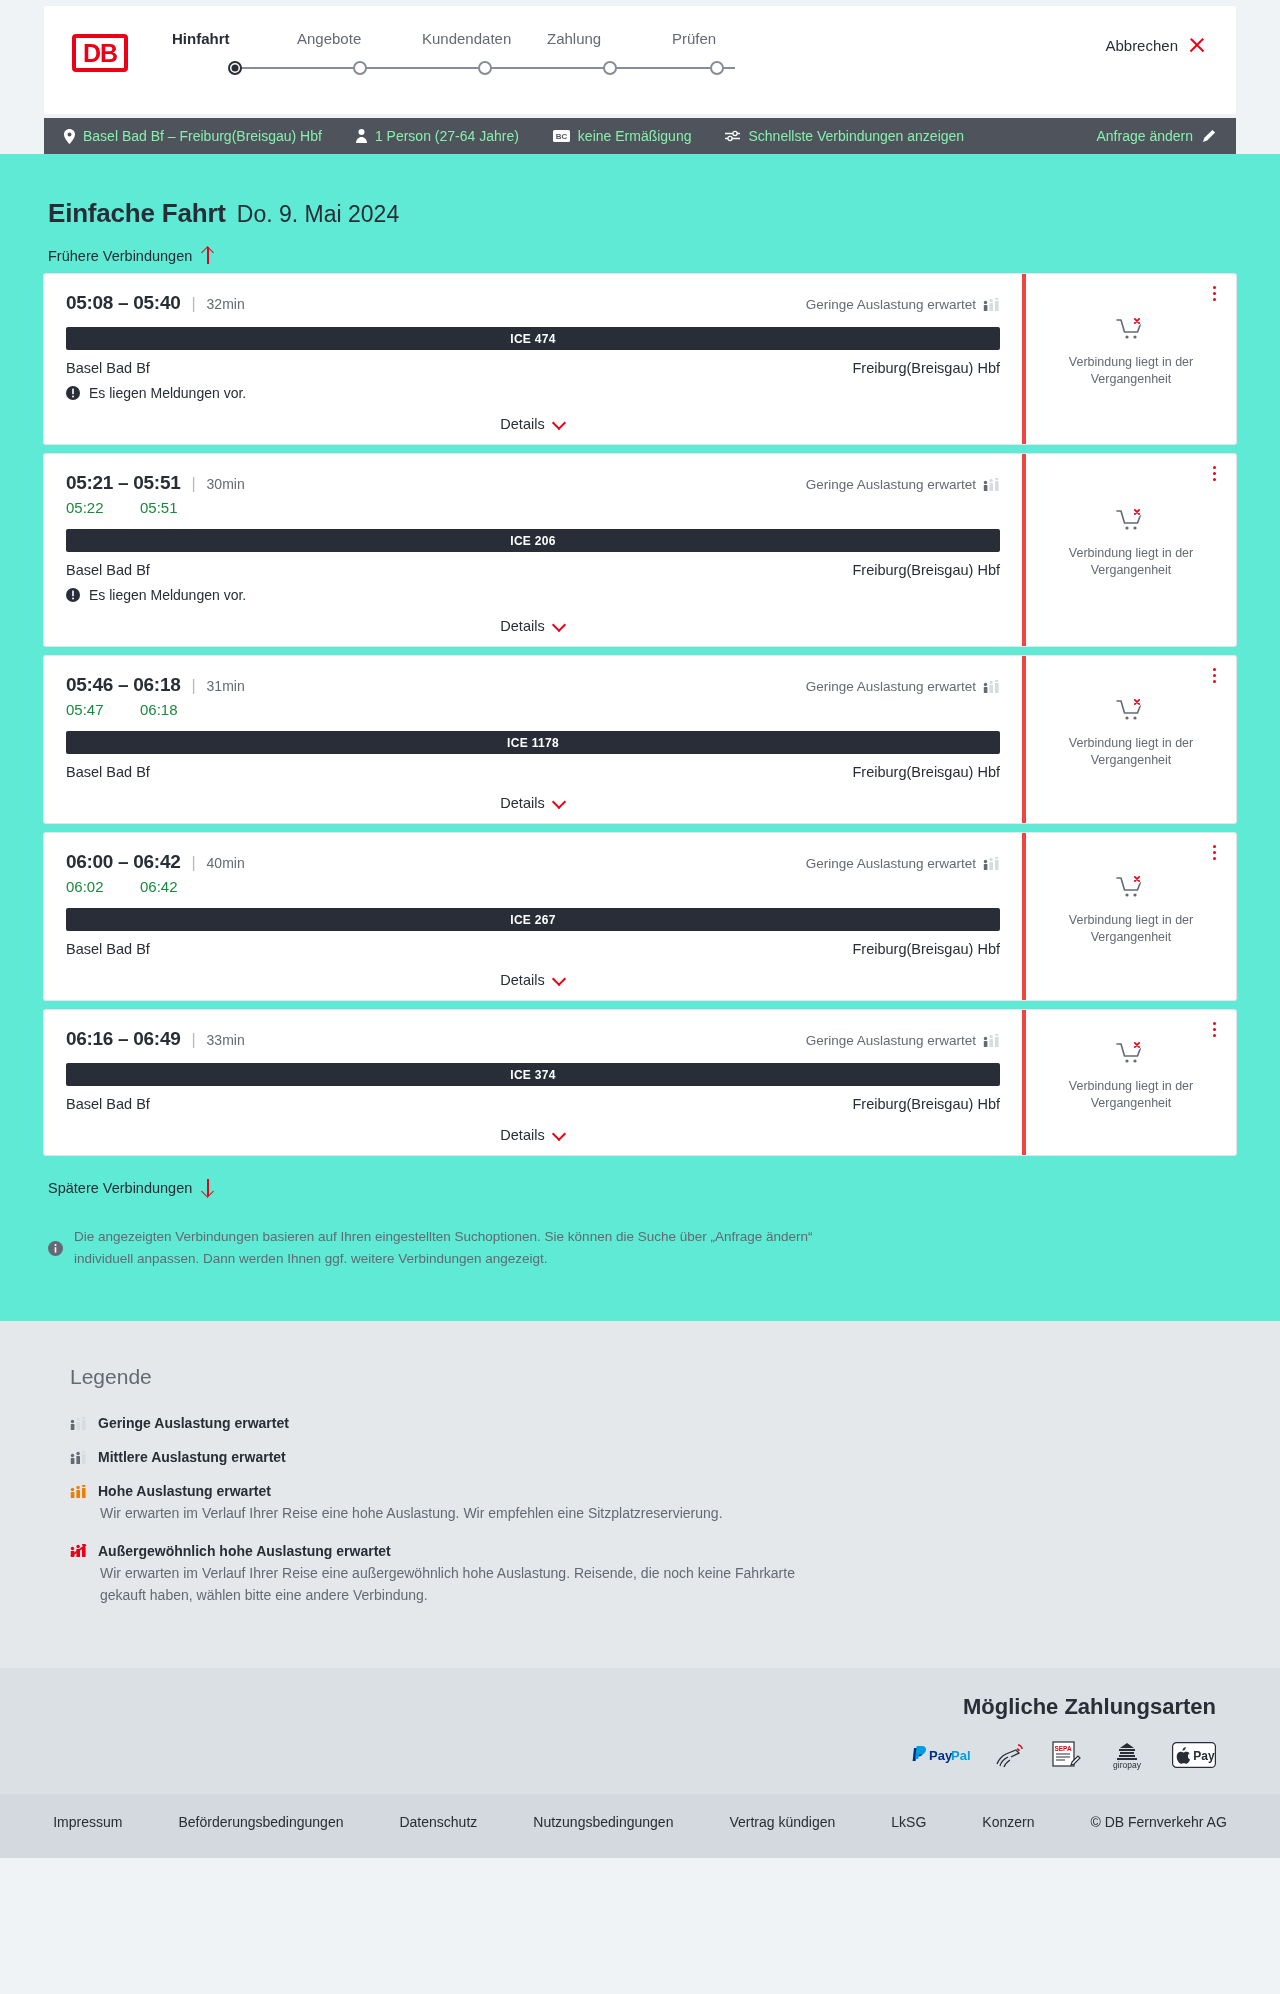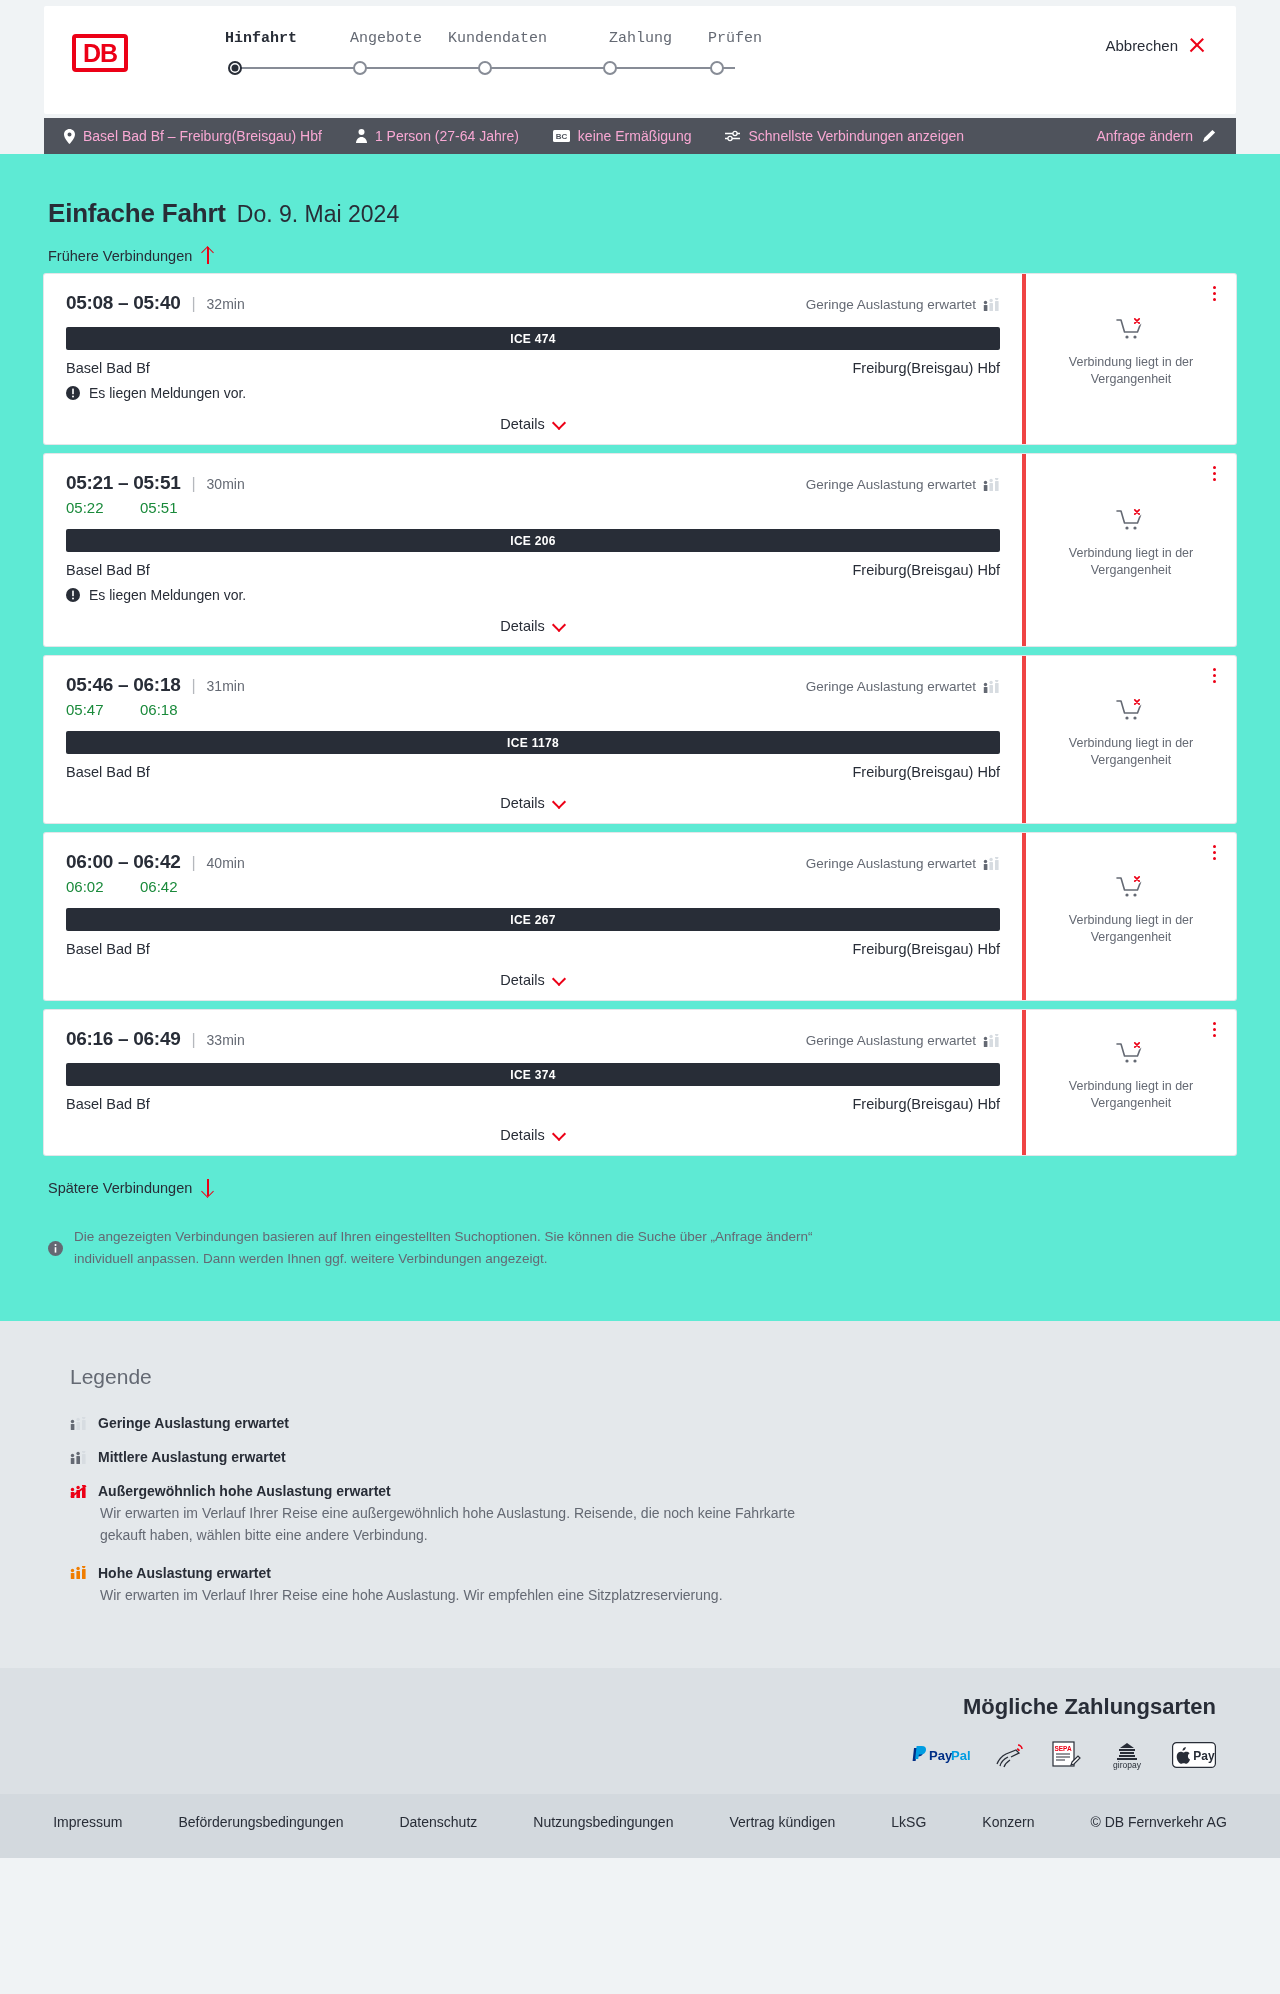--- a/index.html
+++ b/index.html
@@ -20,21 +20,21 @@
     border-radius:2px;
   }
   .db-logo {
     width:56px; height:38px; background:#fff; border:4px solid #ec0016;
     border-radius:4px; display:flex; align-items:center; justify-content:center;
     color:#ec0016; font-weight:bold; font-size:25px; letter-spacing:-1px;
     font-family:"Liberation Sans", sans-serif; margin-top:6px; flex:0 0 auto;
   }
   .stepper { margin-left:44px; position:relative; padding-top:2px; }
   .steps { display:flex; }
-  .step { text-align:right; position:relative;font-family:Liberation Mono, monospace; }
+  .step { text-align:left; position:relative; }
   .step-label { font-size:15px; color:#646973; white-space:nowrap; }
   .step.active .step-label { color:#282d37; font-weight:bold; }
   .step-dot-row { height:28px; position:relative; margin-top:10px; }
   .step-dot {
     width:14px; height:14px; border-radius:50%; border:2px solid #878c96;
     background:#fff; position:absolute; left:50%; top:4px; margin-left:-7px; z-index:2;
   }
   .step.active .step-dot { border-color:#282d37; }
   .step.active .step-dot::after {
     content:""; position:absolute; width:7px; height:7px; border-radius:50%;
@@ -52,21 +52,21 @@
   .x-icon { width:18px; height:18px; position:relative; }
   .x-icon::before, .x-icon::after {
     content:""; position:absolute; left:0; top:8px; width:18px; height:2.4px;
     background:#ec0016;
   }
   .x-icon::before { transform:rotate(45deg); }
   .x-icon::after { transform:rotate(-45deg); }
 
   
   .criteria {
-    margin: 4px 44px 0 44px; background:#4f535c; color:#f9a8d4;
+    margin: 4px 44px 0 44px; background:#4f535c; color:#86efac;
     height:36px; display:flex; align-items:center; padding:0 20px;
     font-size:14px; gap:0;
   }
   .crit-item { display:flex; align-items:center; gap:8px; margin-right:34px; white-space:nowrap; }
   .crit-item.last { margin-left:auto; margin-right:0; gap:9px; cursor:pointer; }
   .ic { flex:0 0 auto; display:inline-flex; align-items:center; }
 
   
   .main { padding: 0 44px; background:#5eead4; }
   .title-row { padding: 44px 0 0 4px; display:flex; align-items:baseline; gap:11px; }
@@ -564,45 +564,45 @@
               <rect x="6.3999999999999995" y="5" width="3.6" height="8" rx="0.6" fill="#646973"></rect>
               <circle cx="13.7" cy="0.5" r="1.7" fill="#d7dce1"></circle>
               <rect x="12" y="3" width="3.6" height="10" rx="0.6" fill="#d7dce1"></rect>
             </svg>
             <span class="legend-label">Mittlere Auslastung erwartet</span>
           </div>
         </div>
         <div class="legend-item">
           <div class="legend-head">
             <svg width="17" height="13" viewBox="0 0 17 13">
+              <circle cx="2.5" cy="4.5" r="1.7" fill="#f07d00"></circle>
+              <rect x="0.8" y="7" width="3.6" height="6" rx="0.6" fill="#f07d00"></rect>
+              <circle cx="8.1" cy="2.5" r="1.7" fill="#f07d00"></circle>
+              <rect x="6.3999999999999995" y="5" width="3.6" height="8" rx="0.6" fill="#f07d00"></rect>
+              <circle cx="13.7" cy="0.5" r="1.7" fill="#f07d00"></circle>
+              <rect x="12" y="3" width="3.6" height="10" rx="0.6" fill="#f07d00"></rect>
+            </svg>
+            <span class="legend-label">Hohe Auslastung erwartet</span>
+          </div>
+          <div class="legend-desc">Wir erwarten im Verlauf Ihrer Reise eine hohe Auslastung. Wir empfehlen eine Sitzplatzreservierung.</div>
+        </div>
+        <div class="legend-item">
+          <div class="legend-head">
+            <svg width="17" height="13" viewBox="0 0 17 13">
               <circle cx="2.5" cy="4.5" r="1.7" fill="#ec0016"></circle>
               <rect x="0.8" y="7" width="3.6" height="6" rx="0.6" fill="#ec0016"></rect>
               <circle cx="8.1" cy="2.5" r="1.7" fill="#ec0016"></circle>
               <rect x="6.3999999999999995" y="5" width="3.6" height="8" rx="0.6" fill="#ec0016"></rect>
               <circle cx="13.7" cy="0.5" r="1.7" fill="#ec0016"></circle>
               <rect x="12" y="3" width="3.6" height="10" rx="0.6" fill="#ec0016"></rect>
               <path d="M1 12L16 1" stroke="#ec0016" stroke-width="1.6"></path>
             </svg>
             <span class="legend-label">Außergewöhnlich hohe Auslastung erwartet</span>
           </div>
           <div class="legend-desc">Wir erwarten im Verlauf Ihrer Reise eine außergewöhnlich hohe Auslastung. Reisende, die noch keine Fahrkarte gekauft haben, wählen bitte eine andere Verbindung.</div>
-        </div>
-        <div class="legend-item">
-          <div class="legend-head">
-            <svg width="17" height="13" viewBox="0 0 17 13">
-              <circle cx="2.5" cy="4.5" r="1.7" fill="#f07d00"></circle>
-              <rect x="0.8" y="7" width="3.6" height="6" rx="0.6" fill="#f07d00"></rect>
-              <circle cx="8.1" cy="2.5" r="1.7" fill="#f07d00"></circle>
-              <rect x="6.3999999999999995" y="5" width="3.6" height="8" rx="0.6" fill="#f07d00"></rect>
-              <circle cx="13.7" cy="0.5" r="1.7" fill="#f07d00"></circle>
-              <rect x="12" y="3" width="3.6" height="10" rx="0.6" fill="#f07d00"></rect>
-            </svg>
-            <span class="legend-label">Hohe Auslastung erwartet</span>
-          </div>
-          <div class="legend-desc">Wir erwarten im Verlauf Ihrer Reise eine hohe Auslastung. Wir empfehlen eine Sitzplatzreservierung.</div>
         </div>
       </div>
   </div>
 
   <div class="pay-sec">
     <div class="pay-title">Mögliche Zahlungsarten</div>
     <div class="pay-icons">
       <span class="pay-ic">
         <svg width="62" height="20" viewBox="0 0 62 20">
           <path d="M4 3h5.2c3 0 4.6 1.5 4.2 4.2-.4 2.8-2.5 4.3-5.4 4.3H6.3L5.6 16H2.6z" fill="#002f86"></path>

